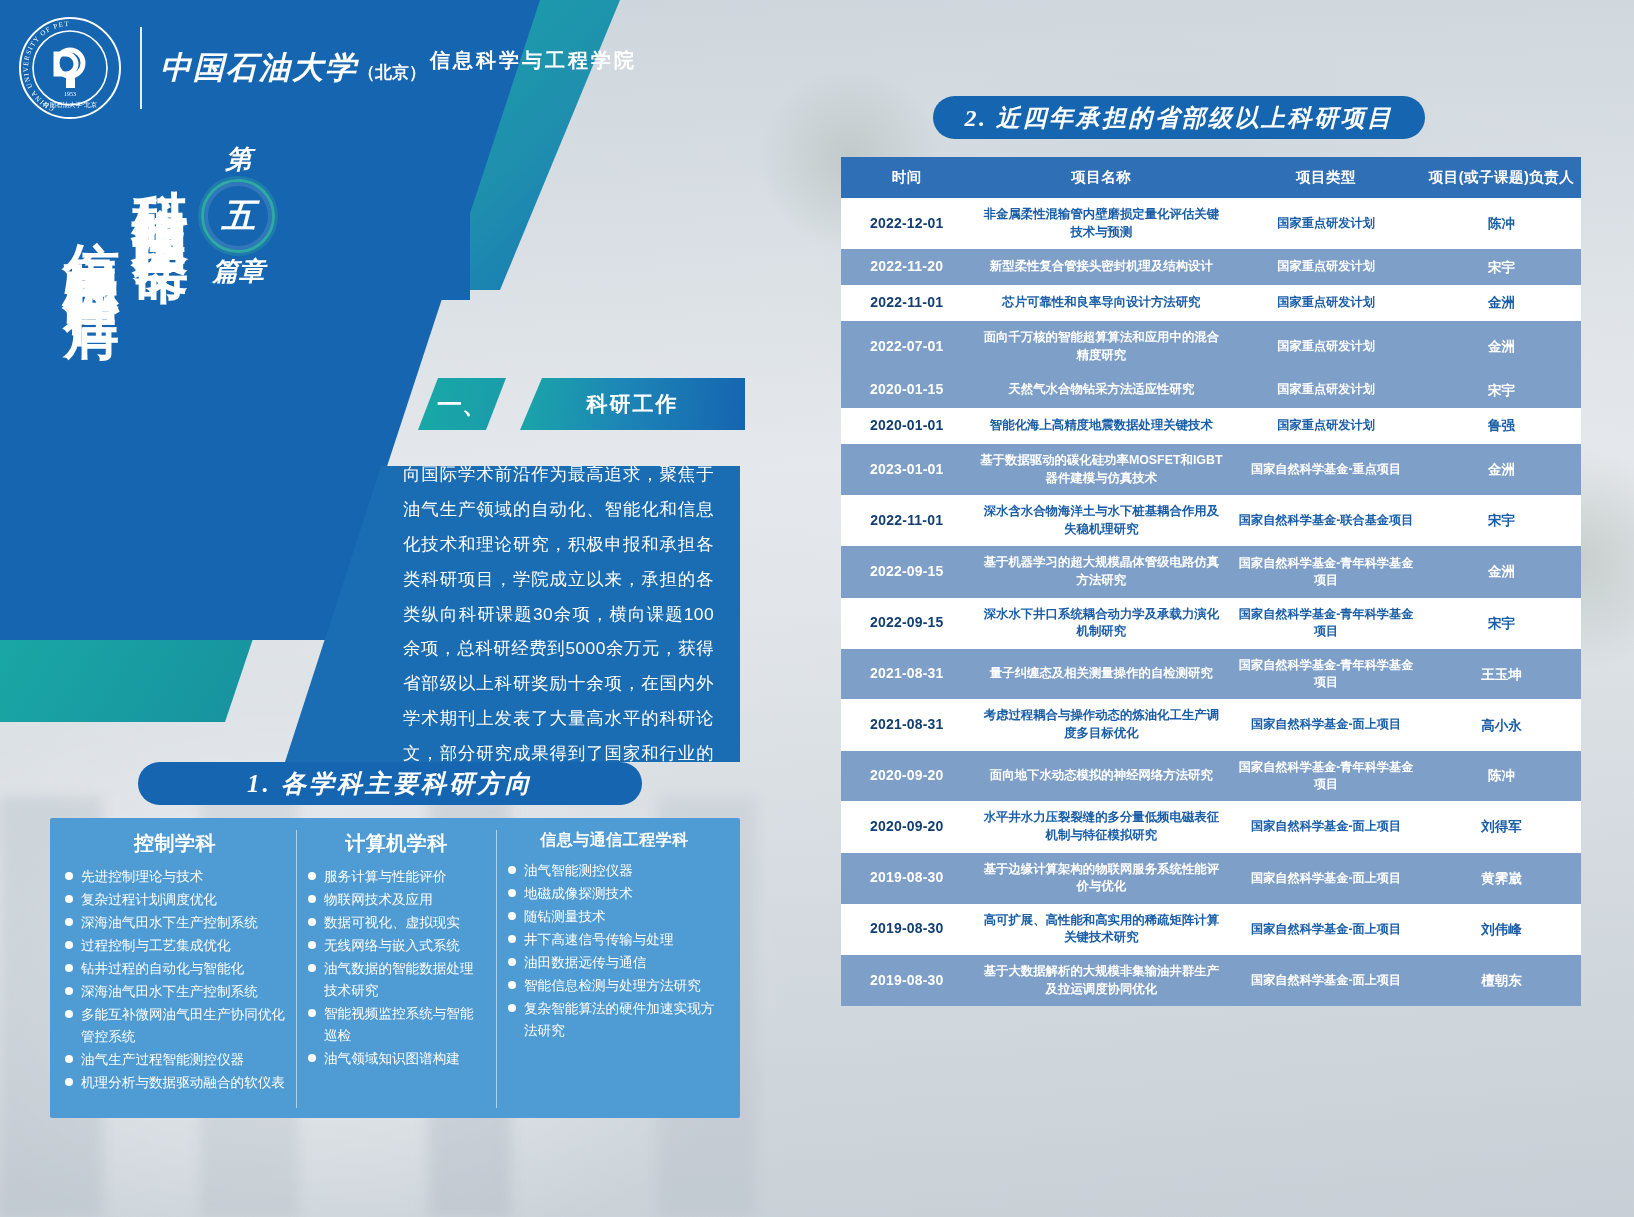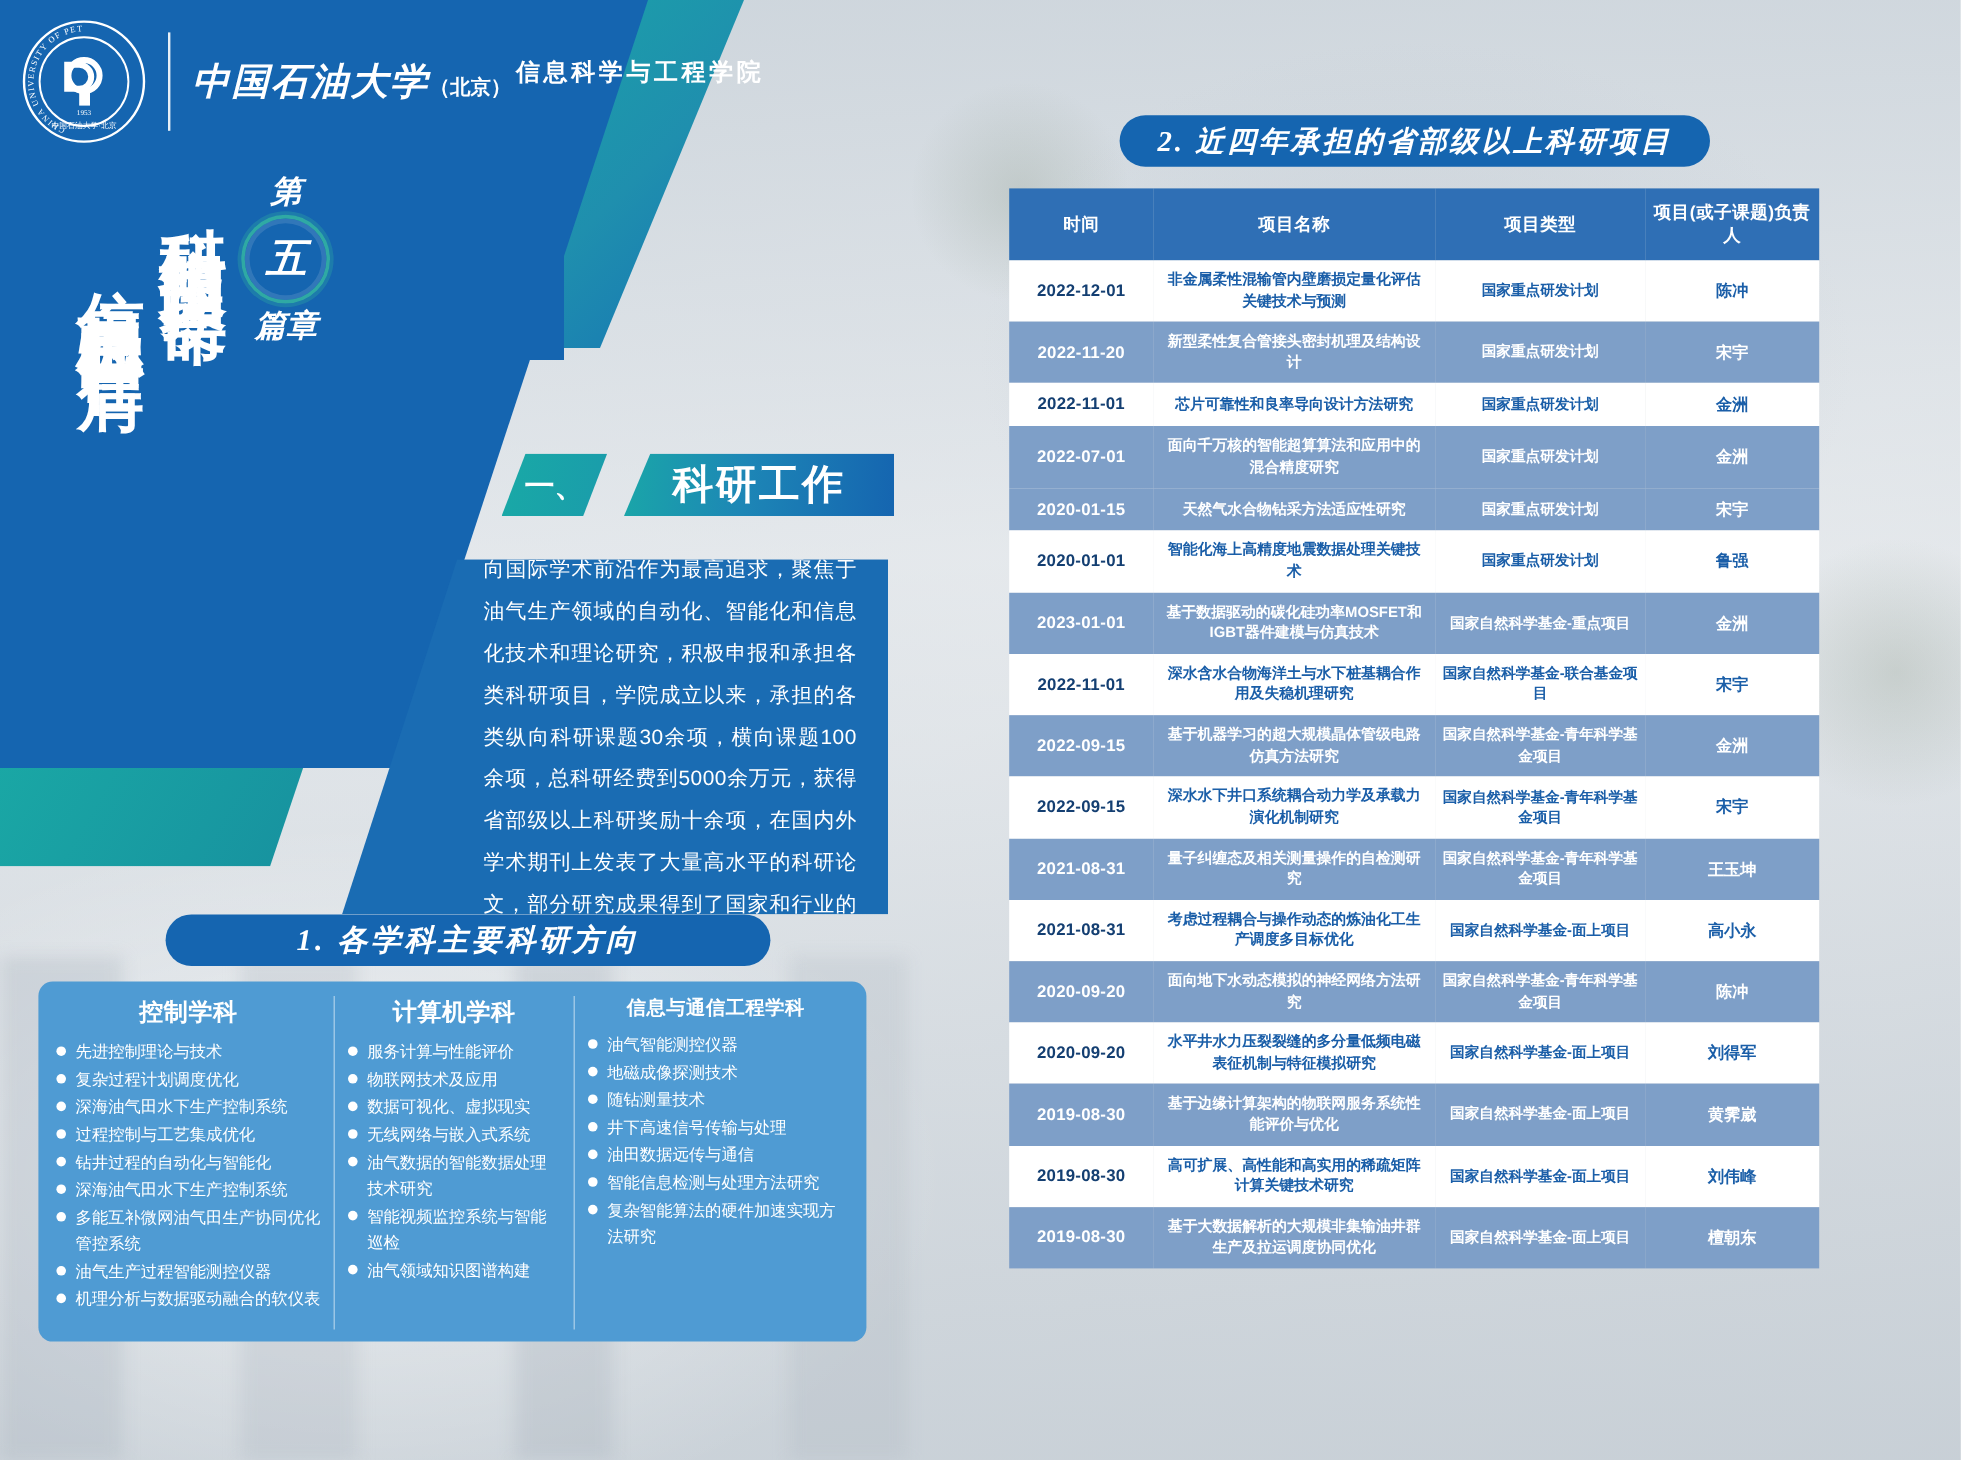--- a/index.html
+++ b/index.html
@@ -87,54 +87,54 @@
               font-family:"Liberation Serif",serif;}
 
   
   .sec1-bar{ position:absolute; left:418px; top:378px; z-index:6; display:flex; align-items:stretch; height:52px;}
   .sec1-num{ width:88px; background:linear-gradient(100deg,#19a9a6,#1a9cab);
              clip-path: polygon(20px 0,88px 0,68px 52px,0 52px);
              color:#fff; font-size:25px; font-weight:700; display:flex; align-items:center; justify-content:center;}
   .sec1-title{ width:225px; margin-left:14px;
              background:linear-gradient(95deg,#1aa6a8 0%, #1d86b6 45%, #1565b0 100%);
              clip-path: polygon(22px 0,225px 0,225px 52px,0 52px);
-             color:#fff; font-size:34px; font-weight:700; letter-spacing:2px;
+             color:#fff; font-size:21px; font-weight:700; letter-spacing:2px;
              display:flex; align-items:center; justify-content:center; }
 
   
   .intro-box{ position:absolute; left:285px; top:466px; width:455px; height:296px; z-index:5;
               background:#1a6cb3; clip-path: polygon(96px 0, 455px 0, 455px 296px, 0 296px);
               display:flex; align-items:center; }
   .intro-text{ color:#fff; font-size:17.4px; line-height:2.0; letter-spacing:.4px;
                text-align:justify; padding:6px 26px 6px 118px; text-indent:2em;}
 
   
   .sec-pill{ position:absolute; z-index:6; background:#1565b0; border-radius:34px;
              color:#fff; display:flex; align-items:center; justify-content:center;
              font-family:"Liberation Serif","DejaVu Serif",serif; font-weight:700; font-style:italic; }
   #pill-disciplines{ left:138px; top:762px; width:504px; height:43px; font-size:25px; letter-spacing:3px; }
   #pill-projects{ left:933px; top:96px; width:492px; height:43px; font-size:24px; letter-spacing:2.5px; }
 
   
-  .disc-card{ position:absolute; left:32px; top:818px; width:690px; height:300px; z-index:5;
-              background:#4f9bd3; border-radius:12px; display:flex; padding:12px 4px 10px; }
+  .disc-card{ position:absolute; left:50px; top:818px; width:690px; height:300px; z-index:5;
+              background:#4f9bd3; border-radius:2px; display:flex; padding:12px 4px 10px; }
   .disc-col{ flex:1; padding:0 10px; position:relative; }
   .disc-col + .disc-col{ border-left:1px solid rgba(255,255,255,.55); }
   .disc-col.c1{ flex:0 0 242px; }
   .disc-col.c2{ flex:0 0 200px; }
   .disc-col.c3{ flex:0 0 236px; }
   .disc-head{ color:#fff; font-weight:700; font-size:20px; text-align:center; margin-bottom:9px; letter-spacing:.5px;}
   .disc-col.c3 .disc-head{ font-size:16px; }
   .disc-item{ color:#fff; font-size:13.6px; line-height:1.62; margin-bottom:1px;
               position:relative; padding-left:17px; }
   .disc-item .dot{ position:absolute; left:1px; top:6px; width:8px; height:8px;
                    border-radius:50%; background:#fff; }
 
   
-  .table-wrap{ position:absolute; left:841px; top:157px; width:675px; z-index:5; }
+  .table-wrap{ position:absolute; left:841px; top:157px; width:740px; z-index:5; }
   table{ border-collapse:collapse; width:100%; table-layout:fixed; }
   thead th{ background:#2f6fb5; color:#fff; font-size:14.5px; font-weight:700;
             padding:11px 4px; text-align:center; letter-spacing:.5px;}
   th.c-time{ width:120px; } th.c-name{ width:235px; } th.c-type{ width:175px; } th.c-pi{ width:145px; }
   tbody td{ font-size:12.4px; padding:8px 6px; text-align:center; color:#143f72; line-height:1.42; }
   tbody tr.even{ background:#ffffff; }
   tbody tr.odd{ background:#7e9fc8; }
   tbody tr.odd td{ color:#ffffff; }
   td.time{ font-size:14px; font-weight:600; letter-spacing:.2px; }
   td.name{ font-weight:700; }

